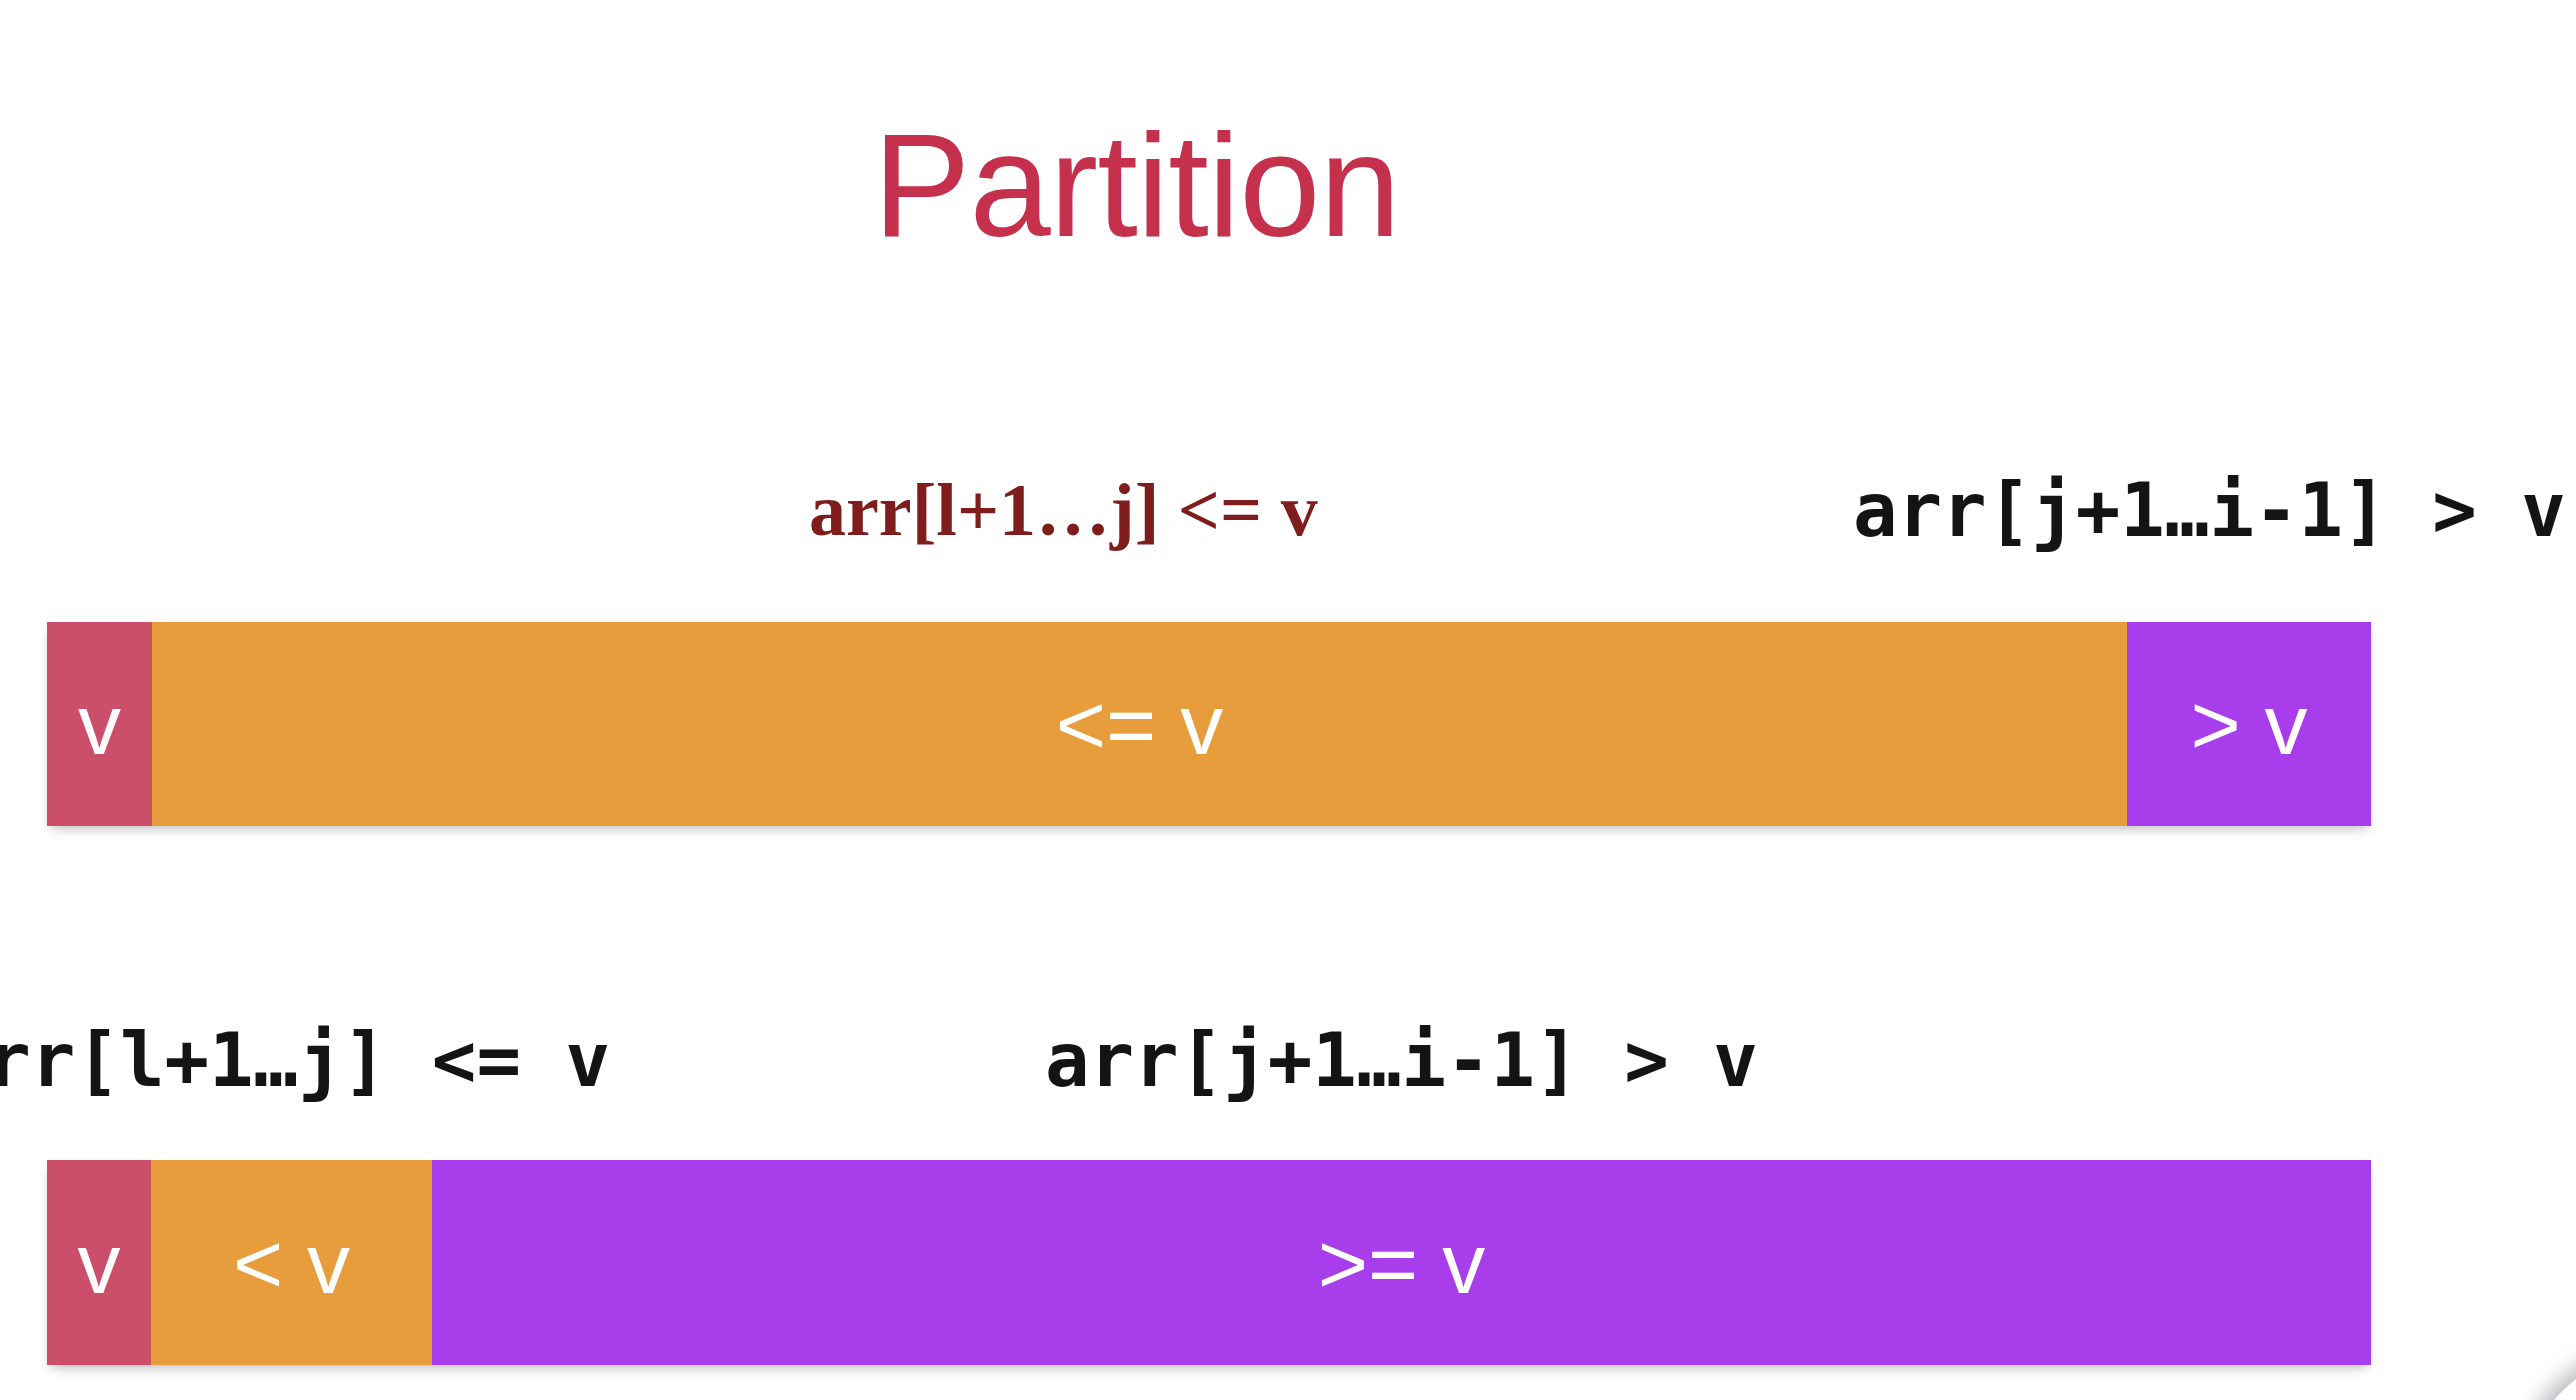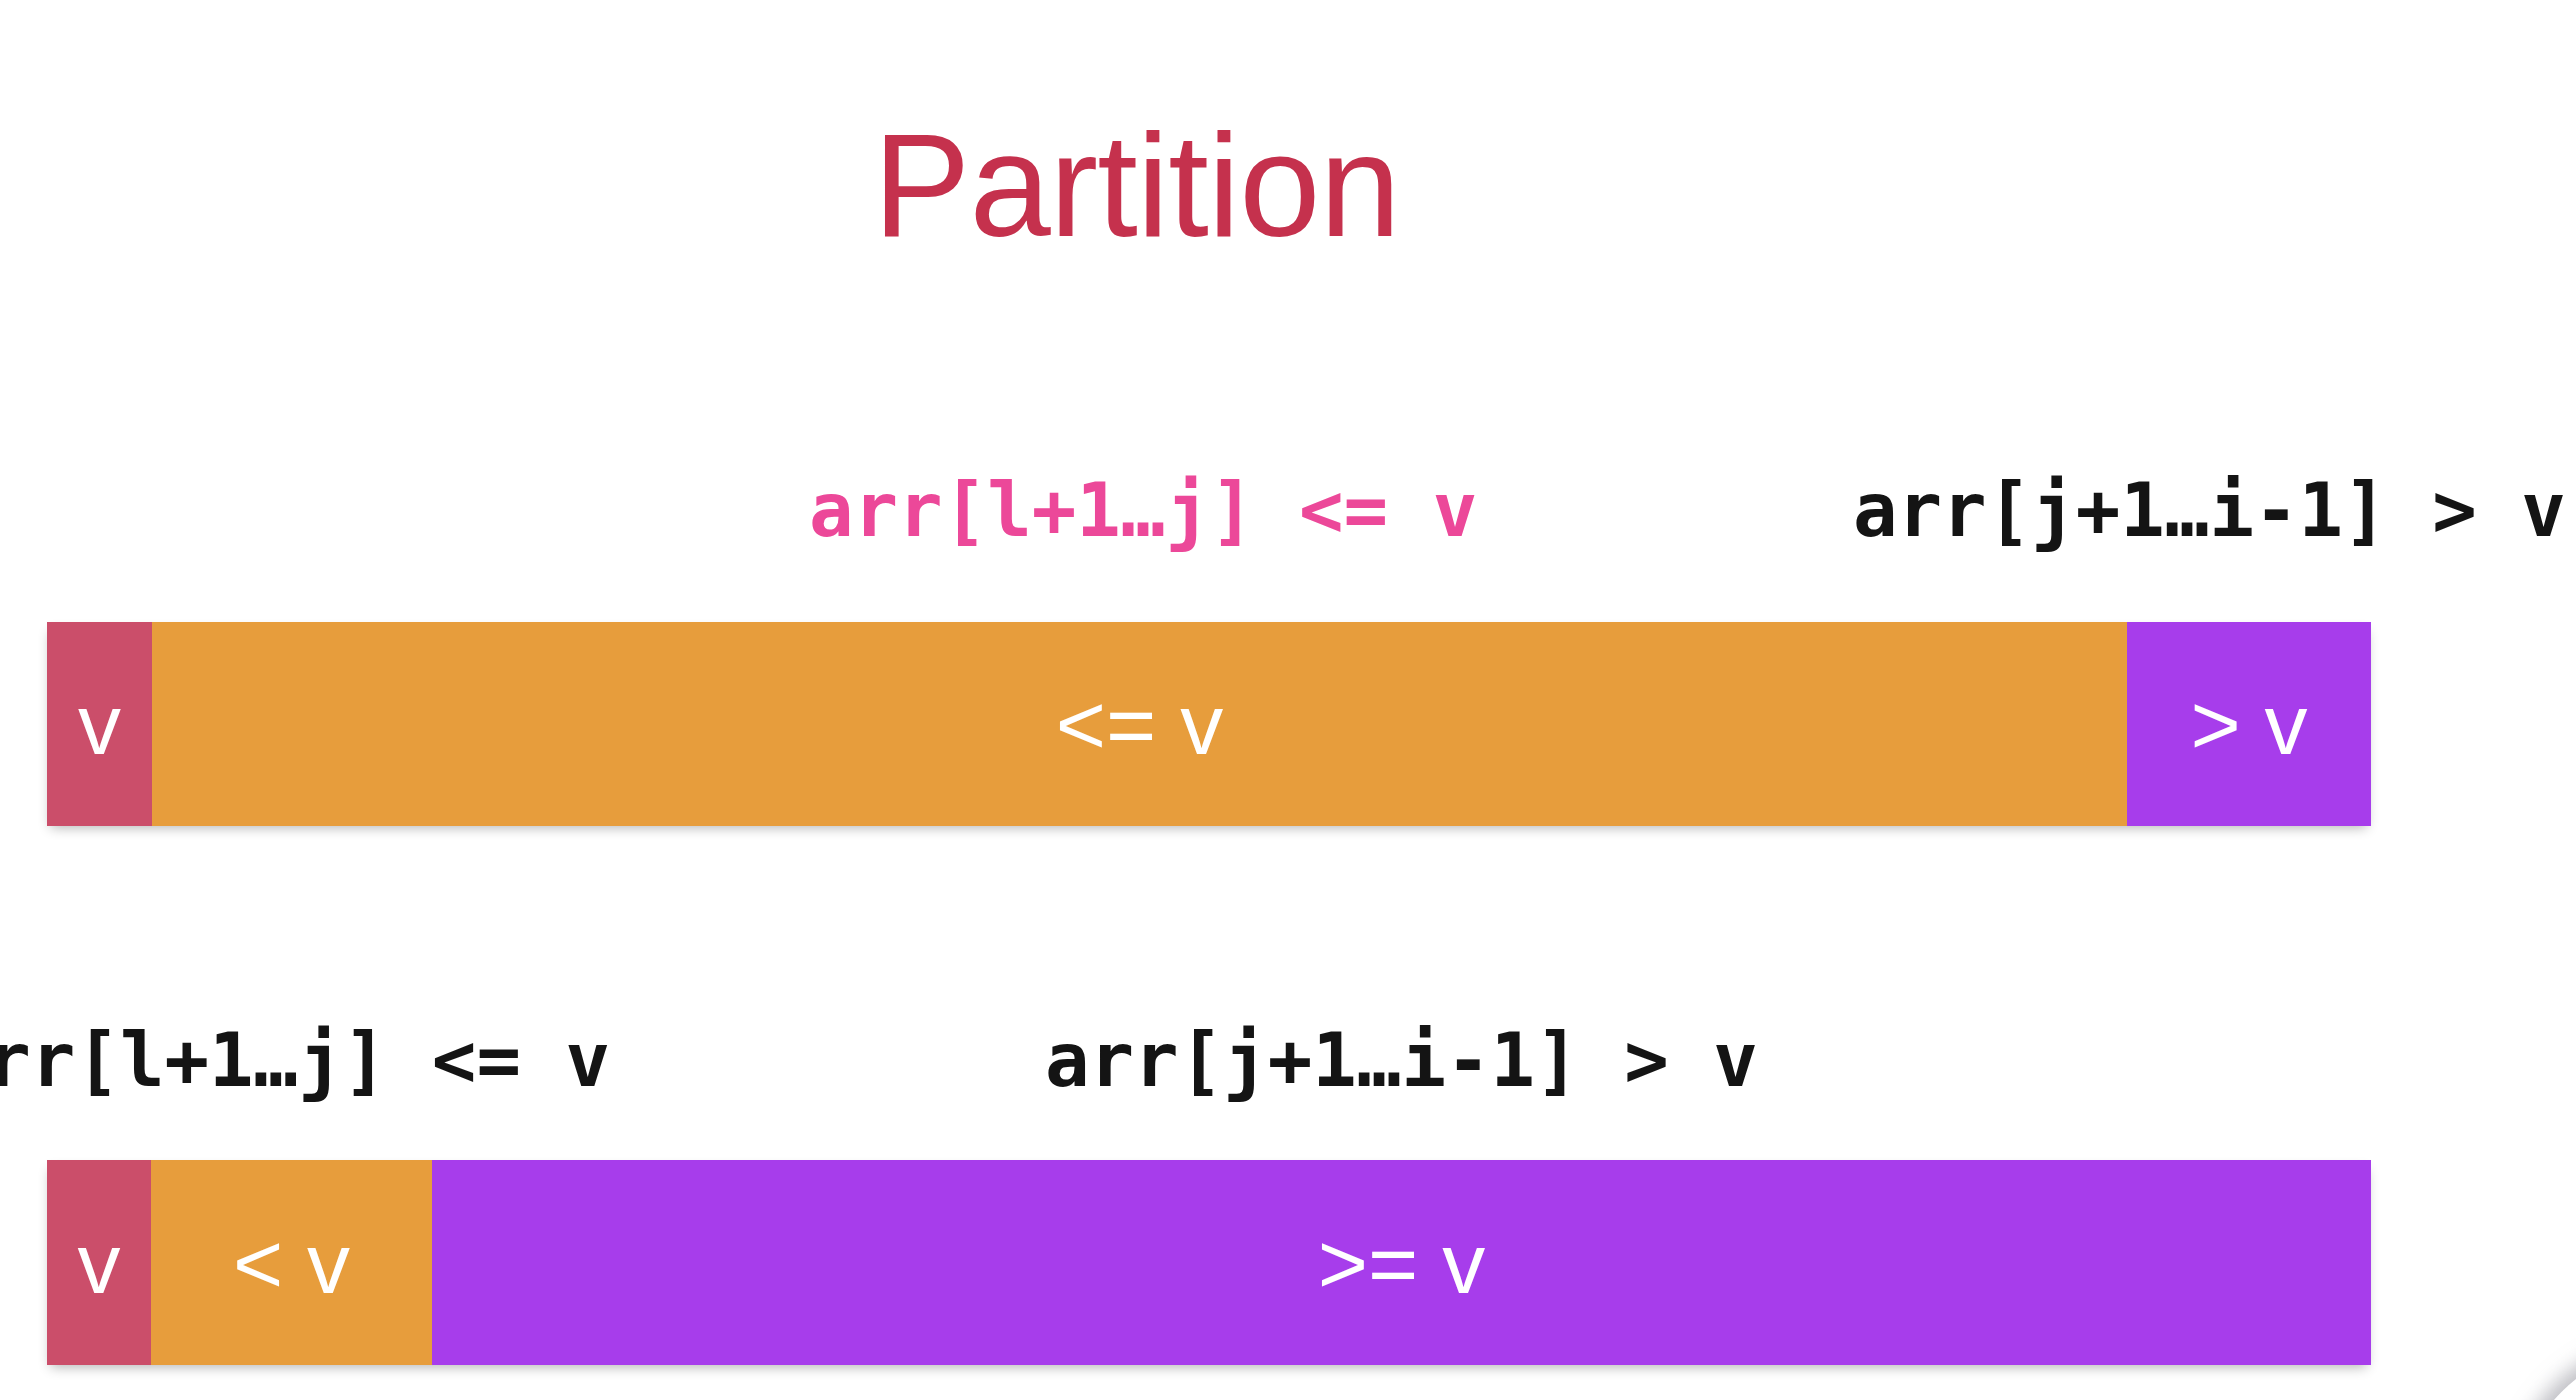--- a/index.html
+++ b/index.html
@@ -73,21 +73,21 @@
     box-shadow: -5.9px -5.9px 19.5px 2px rgba(142,142,152,0.55);
   }
 </style>
 </head>
 <body>
 
 <div class="slide">
 
   <div class="title" style="color: rgb(197, 49, 77);">Partition</div>
 
-  <div class="mono-label r1-left" style="color: #ec4899;">arr[l+1…j] &lt;= v</div>
+  <div class="mono-label r1-left" style="color: #7f1d1d; font-family: Liberation Serif, serif;">arr[l+1…j] &lt;= v</div>
   <div class="mono-label r1-right" style="color: rgb(20, 20, 20);">arr[j+1…i-1] &gt; v</div>
 
   <div class="bar bar-1">
     <div class="seg seg-a" style="background-color: rgb(203, 78, 106); color: rgb(255, 255, 255);">
       <span>v</span>
     </div>
     <div class="seg seg-b" style="background-color: rgb(231, 157, 60); color: rgb(255, 255, 255);">
       <span>&lt;= v</span>
     </div>
     <div class="seg seg-c" style="background-color: rgb(167, 61, 235); color: rgb(255, 255, 255);">

